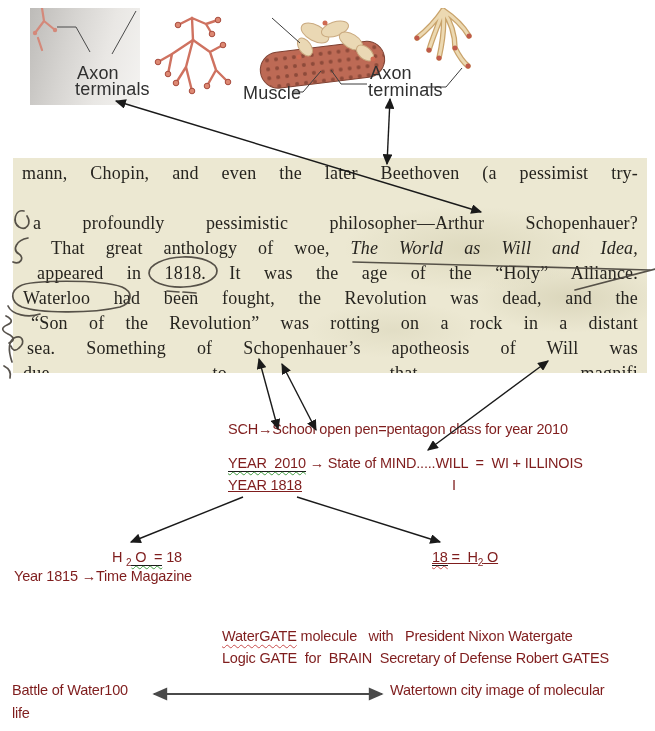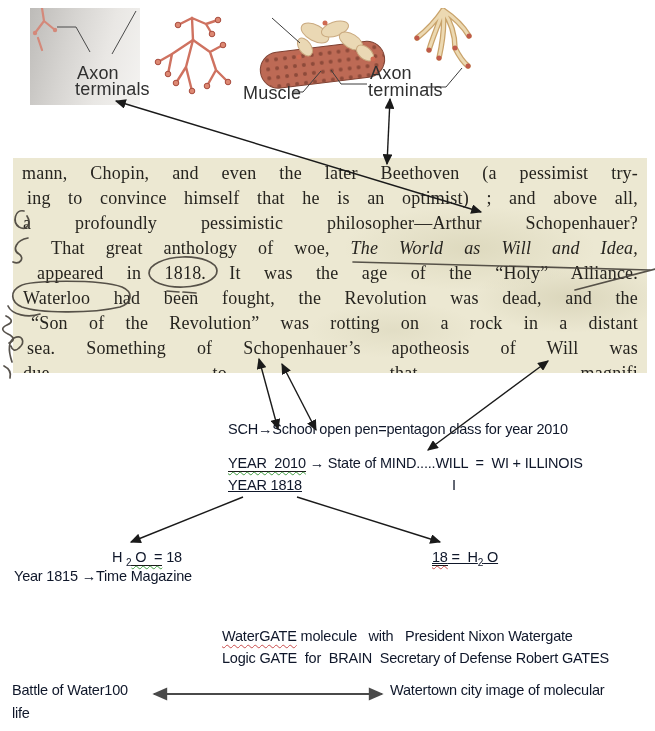--- a/index.html
+++ b/index.html
@@ -13,27 +13,27 @@
   .fig-label{font-size:18px;color:#303030;letter-spacing:.2px;line-height:1;white-space:pre;}
 
   
   .scan{left:13px;top:158px;width:634px;height:215px;background:#ece8d2;overflow:hidden;
         background-image:radial-gradient(ellipse 180px 60px at 72% 42%,rgba(185,180,140,.28),transparent 70%),
                          radial-gradient(ellipse 140px 50px at 88% 65%,rgba(178,172,135,.30),transparent 70%),
                          radial-gradient(ellipse 120px 40px at 60% 80%,rgba(185,180,145,.20),transparent 70%);}
   .book-line{position:absolute;right:9px;font-family:"Liberation Serif",serif;font-size:18px;
              line-height:22px;color:#26241f;text-align:justify;text-align-last:justify;
              letter-spacing:.2px;}
-  .bl1{top:4px;left:9px;}   .bl2{top:29px;left:14px;}  .bl3{top:54px;left:10px;}
+  .bl1{top:4px;left:9px;}   .bl2{top:29px;left:14px;}  .bl3{top:54px;left:20px;}
   .bl4{top:79px;left:38px;} .bl5{top:104px;left:24px;} .bl6{top:129px;left:10px;}
   .bl7{top:154px;left:18px;}.bl8{top:179px;left:14px;} .bl9{top:204px;left:10px;}
   .title-italic{font-style:italic;}
 
   
-  .note{position:absolute;font-size:14.5px;line-height:1.15;color:#0f172a;white-space:pre;
+  .note{position:absolute;font-size:14.5px;line-height:1.15;color:#7f1d1d;white-space:pre;
         letter-spacing:-0.2px;}
   .arrow-glyph{font-weight:bold;}
   .u-solid{border-bottom:1.2px solid #1b1b1b;}
   .wavy-green{text-decoration-line:underline;text-decoration-style:wavy;
               text-decoration-color:#3f9b3f;text-decoration-thickness:1px;text-underline-offset:3px;}
   .wavy-red{text-decoration-line:underline;text-decoration-style:wavy;
             text-decoration-color:#c84b4b;text-decoration-thickness:1px;text-underline-offset:3px;}
   sub.s2{font-size:10px;line-height:0;}
 
   svg.overlay{left:0;top:0;width:655px;height:731px;pointer-events:none;}
@@ -123,21 +123,20 @@
       <circle cx="24" cy="42" r="2.5"></circle>
       <circle cx="34" cy="50" r="2.5"></circle>
     <circle cx="50" cy="40" r="2.5"></circle>
       <circle cx="64" cy="28" r="2.5"></circle>
       <circle cx="63" cy="58" r="2.5"></circle>
   </g>
 </svg>
 
 <div class="abs scan">
   <div class="book-line bl1"><span>mann, Chopin, and even the later Beethoven (a pessimist try-</span></div>
-  <div class="book-line bl2"><span>ing to convince himself that he is an optimist) ; and above all,</span></div>
   <div class="book-line bl3"><span>a profoundly pessimistic philosopher—Arthur Schopenhauer?</span></div>
   <div class="book-line bl4"><span>That great anthology of woe, </span><span class="title-italic">The World as Will and Idea,</span></div>
   <div class="book-line bl5"><span>appeared in 1818.  It was the age of the “Holy” Alliance.</span></div>
   <div class="book-line bl7"><span>“Son of the Revolution” was rotting on a rock in a distant</span></div>
   <div class="book-line bl6"><span>Waterloo had been fought, the Revolution was dead, and the</span></div>
   <div class="book-line bl8"><span>sea.  Something of Schopenhauer’s apotheosis of Will was</span></div>
   <div class="book-line bl9"><span>due to that magnifi</span></div>
 </div>
 
 <div class="note" style="left:228px;top:421px;"><span>SCH</span><span class="arrow-glyph">→</span><span>School open pen=pentagon class for year 2010</span></div>

